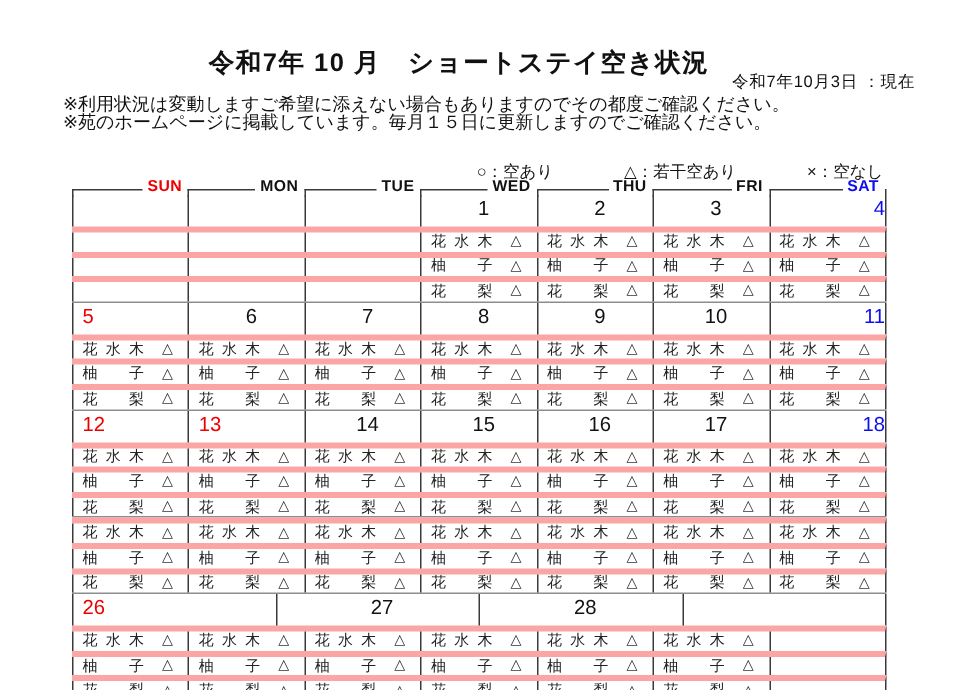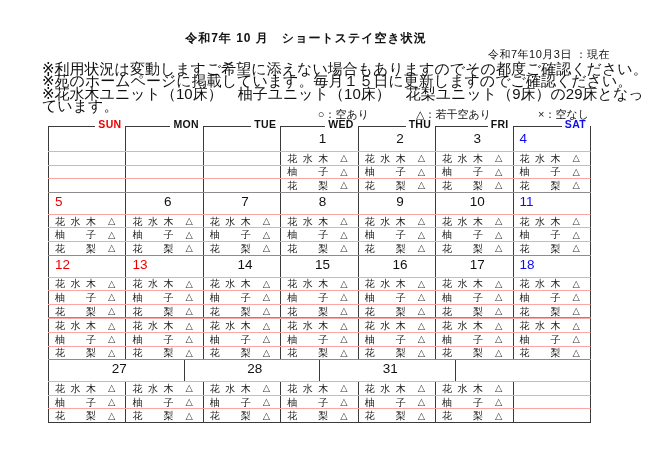--- a/index.html
+++ b/index.html
@@ -5,68 +5,67 @@
   html,body{margin:0;padding:0;background:#ffffff;}
   body{
     width:650px;height:460px;position:relative;overflow:hidden;
     font-family:"Liberation Sans","DejaVu Sans",sans-serif;
     color:#1a1a1a;
     -webkit-font-smoothing:antialiased;
   }
   
   .title{
     position:absolute;left:0;top:30px;width:612px;text-align:center;
-    font-size:12px;font-weight:bold;letter-spacing:1px;color:#111;
+    font-size:17px;font-weight:bold;letter-spacing:1px;color:#111;
   }
   .asof{
     position:absolute;top:47px;right:40px;font-size:11px;color:#111;letter-spacing:.5px;
   }
   .notes{
-    position:absolute;left:42px;top:63px;font-size:15px;line-height:12.3px;color:#111;
+    position:absolute;left:42px;top:63px;font-size:12px;line-height:12.3px;color:#111;
   }
   .legend{
     position:absolute;top:107px;right:61px;font-size:11px;color:#111;white-space:nowrap;
   }
   .legend span{margin-left:44px;}
   .legend span:first-child{margin-left:0;}
   
   .cal{position:absolute;left:48px;top:119px;width:543px;}
   .hdr-row{display:flex;height:11px;}
   .hdr-cell{flex:1;display:flex;align-items:flex-start;}
   .hdr-line{flex:1;margin-top:7px;height:4px;border-top:1.5px solid #3a3a3a;border-left:1.5px solid #3a3a3a;}
   .hdr-label{font-size:10.5px;font-weight:600;line-height:11px;padding:0 4px 0 3px;letter-spacing:.3px;}
   .hdr-tick{width:0;margin-top:7px;height:4px;border-left:1.5px solid #3a3a3a;}
   .cal-body{border-bottom:1.5px solid #3a3a3a;}
   .row{display:flex;border-right:1.5px solid #3a3a3a;}
   .c{flex:1;border-left:1.5px solid #3a3a3a;overflow:hidden;}
   .date-row .c{height:21px;}
-  .unit-row-line{border-top:1px solid #fca5a5;}
+  .unit-row-line{border-top:4px solid #fca5a5;}
   .week2plus{border-top:1px solid #8d8d8d;}
   .date-num{font-size:13.5px;padding:2px 0 0 6px;line-height:14px;}
   .unit-row{display:flex;height:12.6px;align-items:center;}
   .unit-name{
     display:inline-block;width:41px;margin-left:6px;
     font-size:10px;line-height:11px;color:#222;
     text-align:justify;text-align-last:justify;white-space:nowrap;
   }
   .unit-sym{font-size:9.5px;margin-left:12px;color:#333;line-height:10px;}
   .red{color:#ee0000;}
-  .blue{color:#0d0dee;}
+  .blue{color:#0d0dee;text-align:right;}
   .black{color:#111111;text-align:center;}
 </style>
 </head>
 <body>
 
 <div class="title">令和7年 10 月　ショートステイ空き状況</div>
 <div class="asof">令和7年10月3日 ：現在</div>
 
 <div class="notes">
   <div>※利用状況は変動しますご希望に添えない場合もありますのでその都度ご確認ください。</div>
   <div>※苑のホームページに掲載しています。毎月１５日に更新しますのでご確認ください。</div>
-  <div>※花水木ユニット（10床）　柚子ユニット（10床）　花梨ユニット（9床）の29床となっています。</div>
 </div>
 
 <div class="legend">
   <span>○：空あり</span>
   <span>△：若干空あり</span>
   <span>×：空なし</span>
 </div>
 
 <div class="cal">
   <div class="hdr-row" id="hdr-row">
@@ -501,27 +500,27 @@
           </div>
           <div class="c unit-row">
             <div class="unit-name">花梨</div>
             <div class="unit-sym">△</div>
           </div>
         </div>
       </div>
       <div class="week week2plus">
         <div class="row date-row">
           <div class="c">
+            <div class="date-num red">26</div>
+          </div>
+          <div class="c">
             <div class="date-num black">27</div>
           </div>
           <div class="c">
             <div class="date-num black">28</div>
-          </div>
-          <div class="c">
-            <div class="date-num black">31</div>
           </div>
           <div class="c"></div>
         </div>
         <div class="row unit-row-line">
           <div class="c unit-row">
             <div class="unit-name">花水木</div>
             <div class="unit-sym">△</div>
           </div>
           <div class="c unit-row">
             <div class="unit-name">花水木</div>

